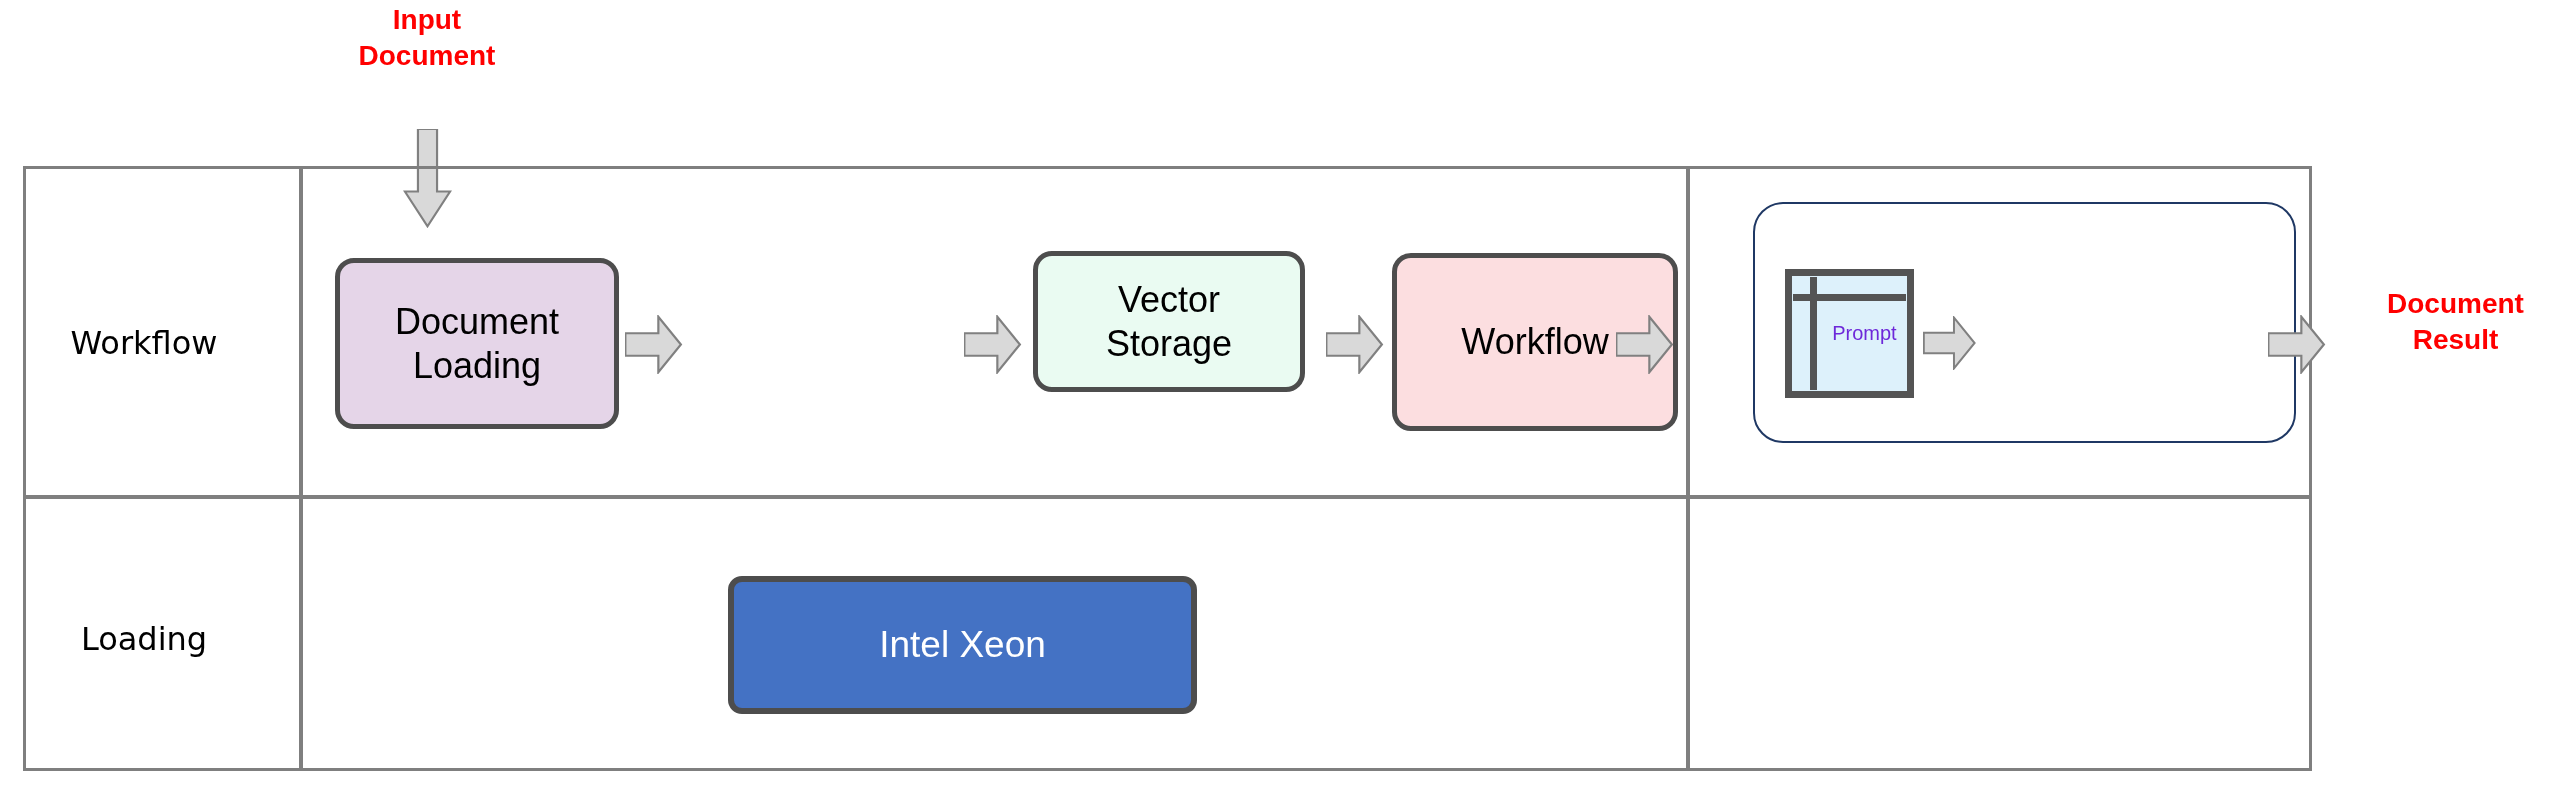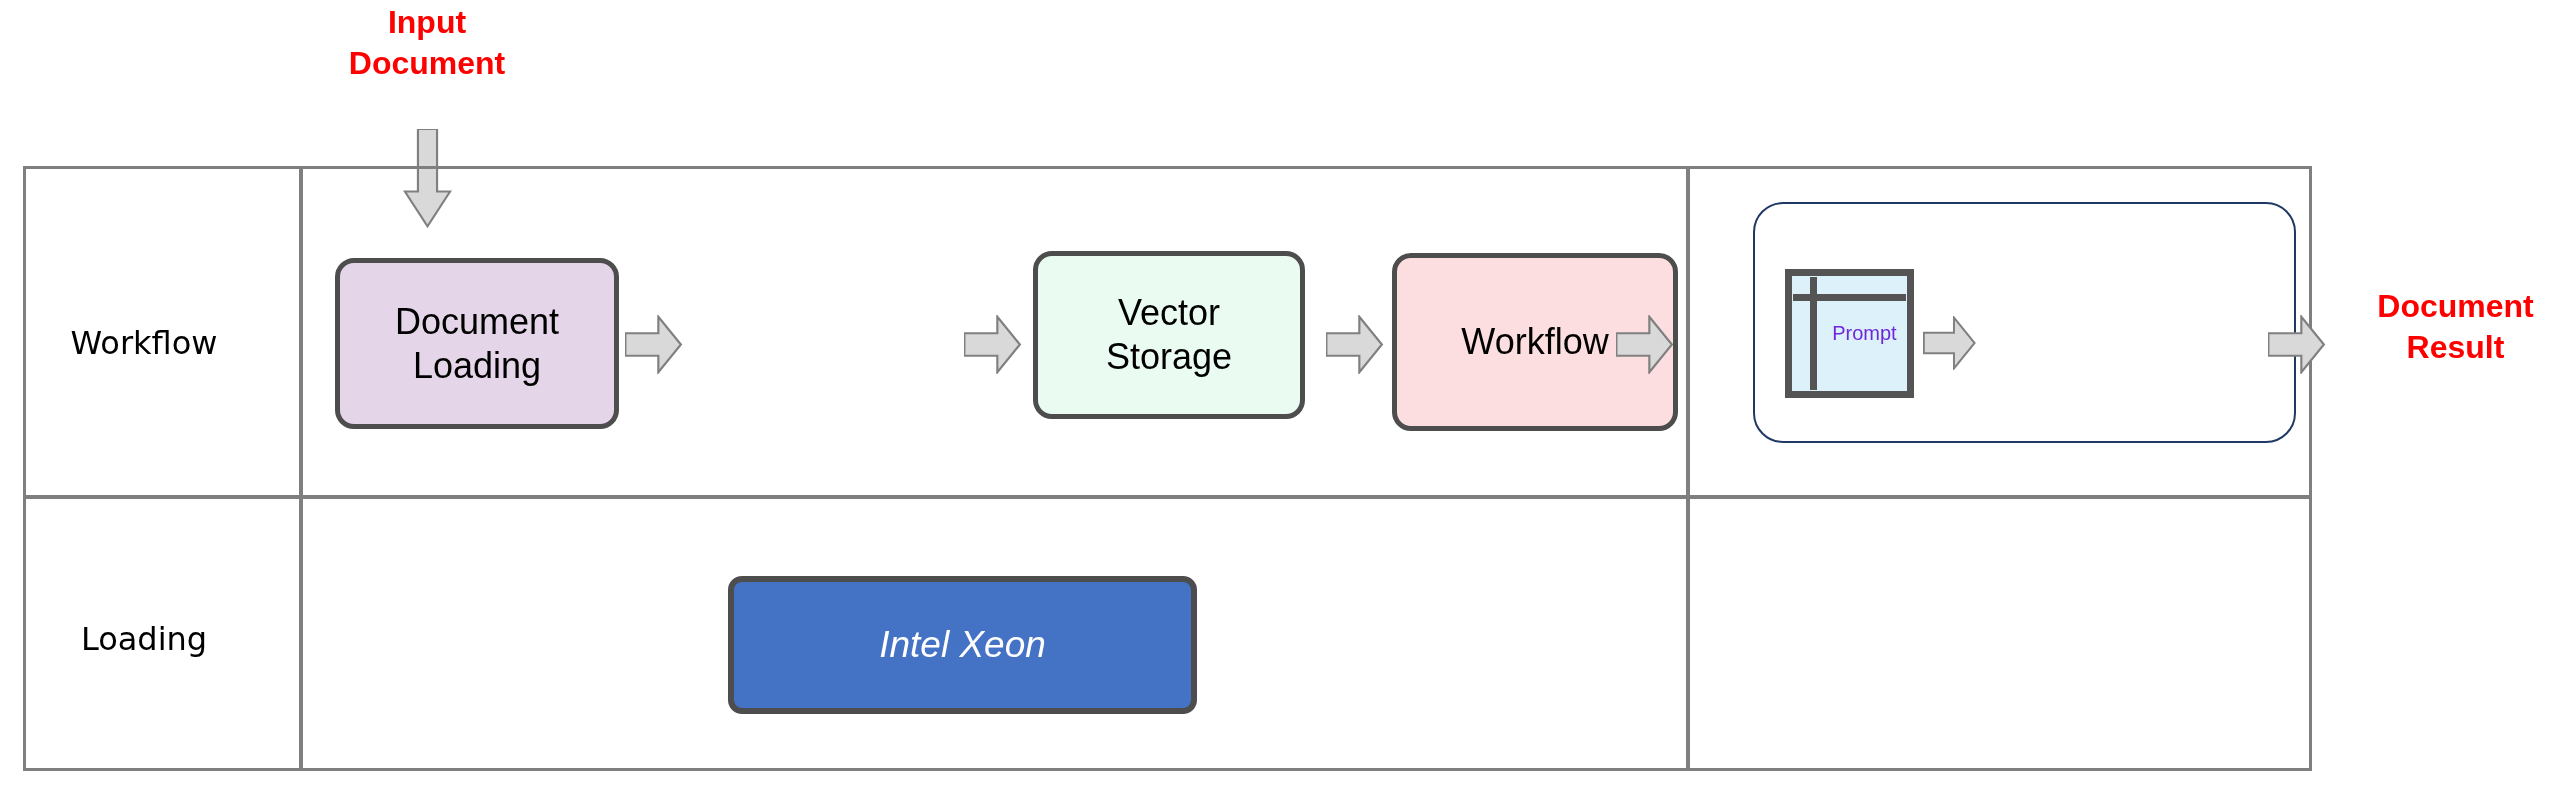--- a/index.html
+++ b/index.html
@@ -59,21 +59,21 @@
   }
   .row-label.workflow { top: 325px; }
   .row-label.hardware { top: 621px; }
 
   
   .red-label {
     position: absolute;
     color: #ff0000;
     font-family: "Liberation Sans", sans-serif;
     font-weight: bold;
-    font-size: 32px;
+    font-size: 28px;
     line-height: 1.28;
     text-align: center;
     white-space: pre-line;
   }
   .red-label.input-doc {
     left: 331px;
     top: 1.7px;
     width: 192px;
   }
   .red-label.summary-result {
@@ -127,21 +127,21 @@
     left: 335px; width: 284px;
     background: #e5d5e8;
   }
   .pbox.text-splitting {
     left: 693px; width: 270px;
     background: #fbfbd2;
   }
   .pbox.vector-storage {
     left: 1033px; width: 272px;
     background: #eafbf2;
-    top: 251px; height: 168px;
+    top: 251px; height: 141px;
   }
   .pbox.retrieval {
     left: 1392px; width: 286px;
     background: #fcdee0;
     top: 253px; height: 178px;
   }
 
   
   .tgi-group {
     position: absolute;
@@ -221,21 +221,21 @@
     background: #4472c4;
     display: flex;
     align-items: center;
     justify-content: center;
     font-family: "Liberation Sans", sans-serif;
     font-size: 37px;
     color: #ffffff;
     top: 576px;
     height: 138px;
   }
-  .hwbox.intel-xeon { left: 728px; width: 469px; font-style: italic; }
+  .hwbox.intel-xeon { left: 728px; width: 469px; }
   .hwbox.habana-gaudi2 { left: 1795px; width: 471px; }
 </style>
 </head>
 <body>
 
 <div id="canvas">
 
   <div class="red-label input-doc">Input
 Document</div>
 

